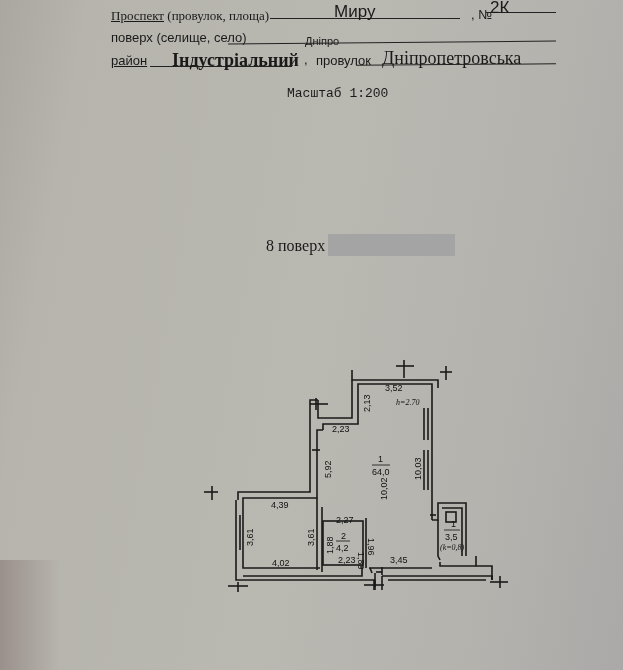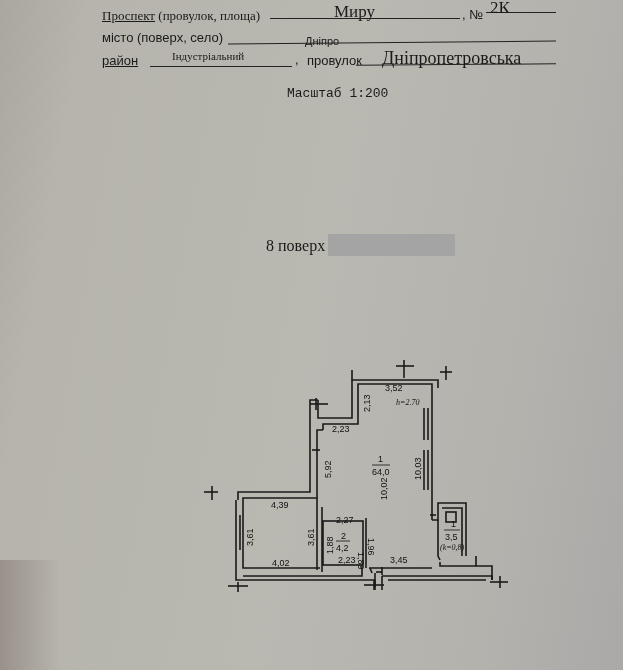--- a/index.html
+++ b/index.html
@@ -5,25 +5,25 @@
   html, body { margin: 0; padding: 0; }
   body {
     width: 623px; height: 670px; overflow: hidden; position: relative;
     background: linear-gradient(100deg, #a9a79f 0%, #b6b4ac 12%, #b9b8b1 50%, #b3b2ad 80%, #aaa9a8 100%);
     font-family: "Liberation Sans", sans-serif; color: #1a1a1a;
   }
   .shade-left {
     position: absolute; left: 0; top: 560px; width: 60px; height: 110px;
     background: linear-gradient(90deg, rgba(120,100,100,0.45), rgba(120,100,100,0));
   }
-  .row { position: absolute; font-size: 13px; white-space: nowrap; }
+  .row { position: absolute; font-size: 13px; white-space: nowrap; margin-left: 9px; }
   .serif { font-family: "Liberation Serif", serif; }
   .uline { position: absolute; border-bottom: 1px solid #222; }
   .filled { position: absolute; font-size: 13px; white-space: nowrap; }
-  .hand { font-family: Liberation Serif, serif; font-size: 17px; }
+  .hand { font-family: Liberation Sans, sans-serif; font-size: 17px; }
   .title { position: absolute; left: 287px; top: 86px; font-size: 13px; font-family: Liberation Mono, monospace; }
   .floor { position: absolute; left: 266px; top: 237px; font-family: "Liberation Serif", serif; font-size: 16px; }
   .redact { position: absolute; left: 328px; top: 234px; width: 127px; height: 22px; background: #a4a4a4; }
   svg.plan { position: absolute; left: 0; top: 0; }
   .dim { font-family: "Liberation Sans", sans-serif; font-size: 9px; fill: #111; }
   .dimi { font-family: "Liberation Serif", serif; font-size: 8px; font-style: italic; fill: #111; }
 </style>
 </head>
 <body>
 
@@ -32,27 +32,27 @@
 <div class="row serif" style="left:102px; top:8px;">
   <span style="text-decoration: underline;">Проспект</span>
   <span>(провулок, площа)</span>
 </div>
 <div class="uline" style="left:270px; top:18px; width:190px;"></div>
 <div class="filled hand" style="left:334px; top:2px;">Миру</div>
 <div class="row" style="left:462px; top:7px;">, №</div>
 <div class="uline" style="left:486px; top:12px; width:70px;"></div>
 <div class="filled hand" style="left:490px; top:-2px;">2К</div>
 
-<div class="row" style="left:102px; top:30px;">місто (поверх, село)</div>
+<div class="row" style="left:102px; top:30px;">поверх (селище, село)</div>
 <div class="uline" style="left:228px; top:42px; width:328px; transform: rotate(-0.5deg);"></div>
 <div class="filled" style="left:305px; top:35px; font-size:11px;">Дніпро</div>
 
 <div class="row" style="left:102px; top:53px;text-decoration:underline;">район</div>
 <div class="uline" style="left:150px; top:66px; width:142px;"></div>
-<div class="filled" style="left:172px; top:50px; font-family:'Liberation Serif', serif; font-size:11px;">Індустріальний</div>
+<div class="filled" style="left:172px; top:50px; font-family:'Liberation Serif', serif; font-size:18px;font-weight:bold;">Індустріальний</div>
 <div class="row" style="left:295px; top:52px;">,</div>
 <div class="row" style="left:307px; top:53px;">провулок</div>
 <div class="uline" style="left:356px; top:64px; width:200px; transform: rotate(-0.4deg);"></div>
 <div class="filled" style="left:382px; top:48px; font-family:'Liberation Serif', serif; font-size:18px;">Дніпропетровська</div>
 
 <div class="title">Масштаб 1:200</div>
 
 <div class="floor">8  поверх</div>
 <div class="redact"></div>
 

